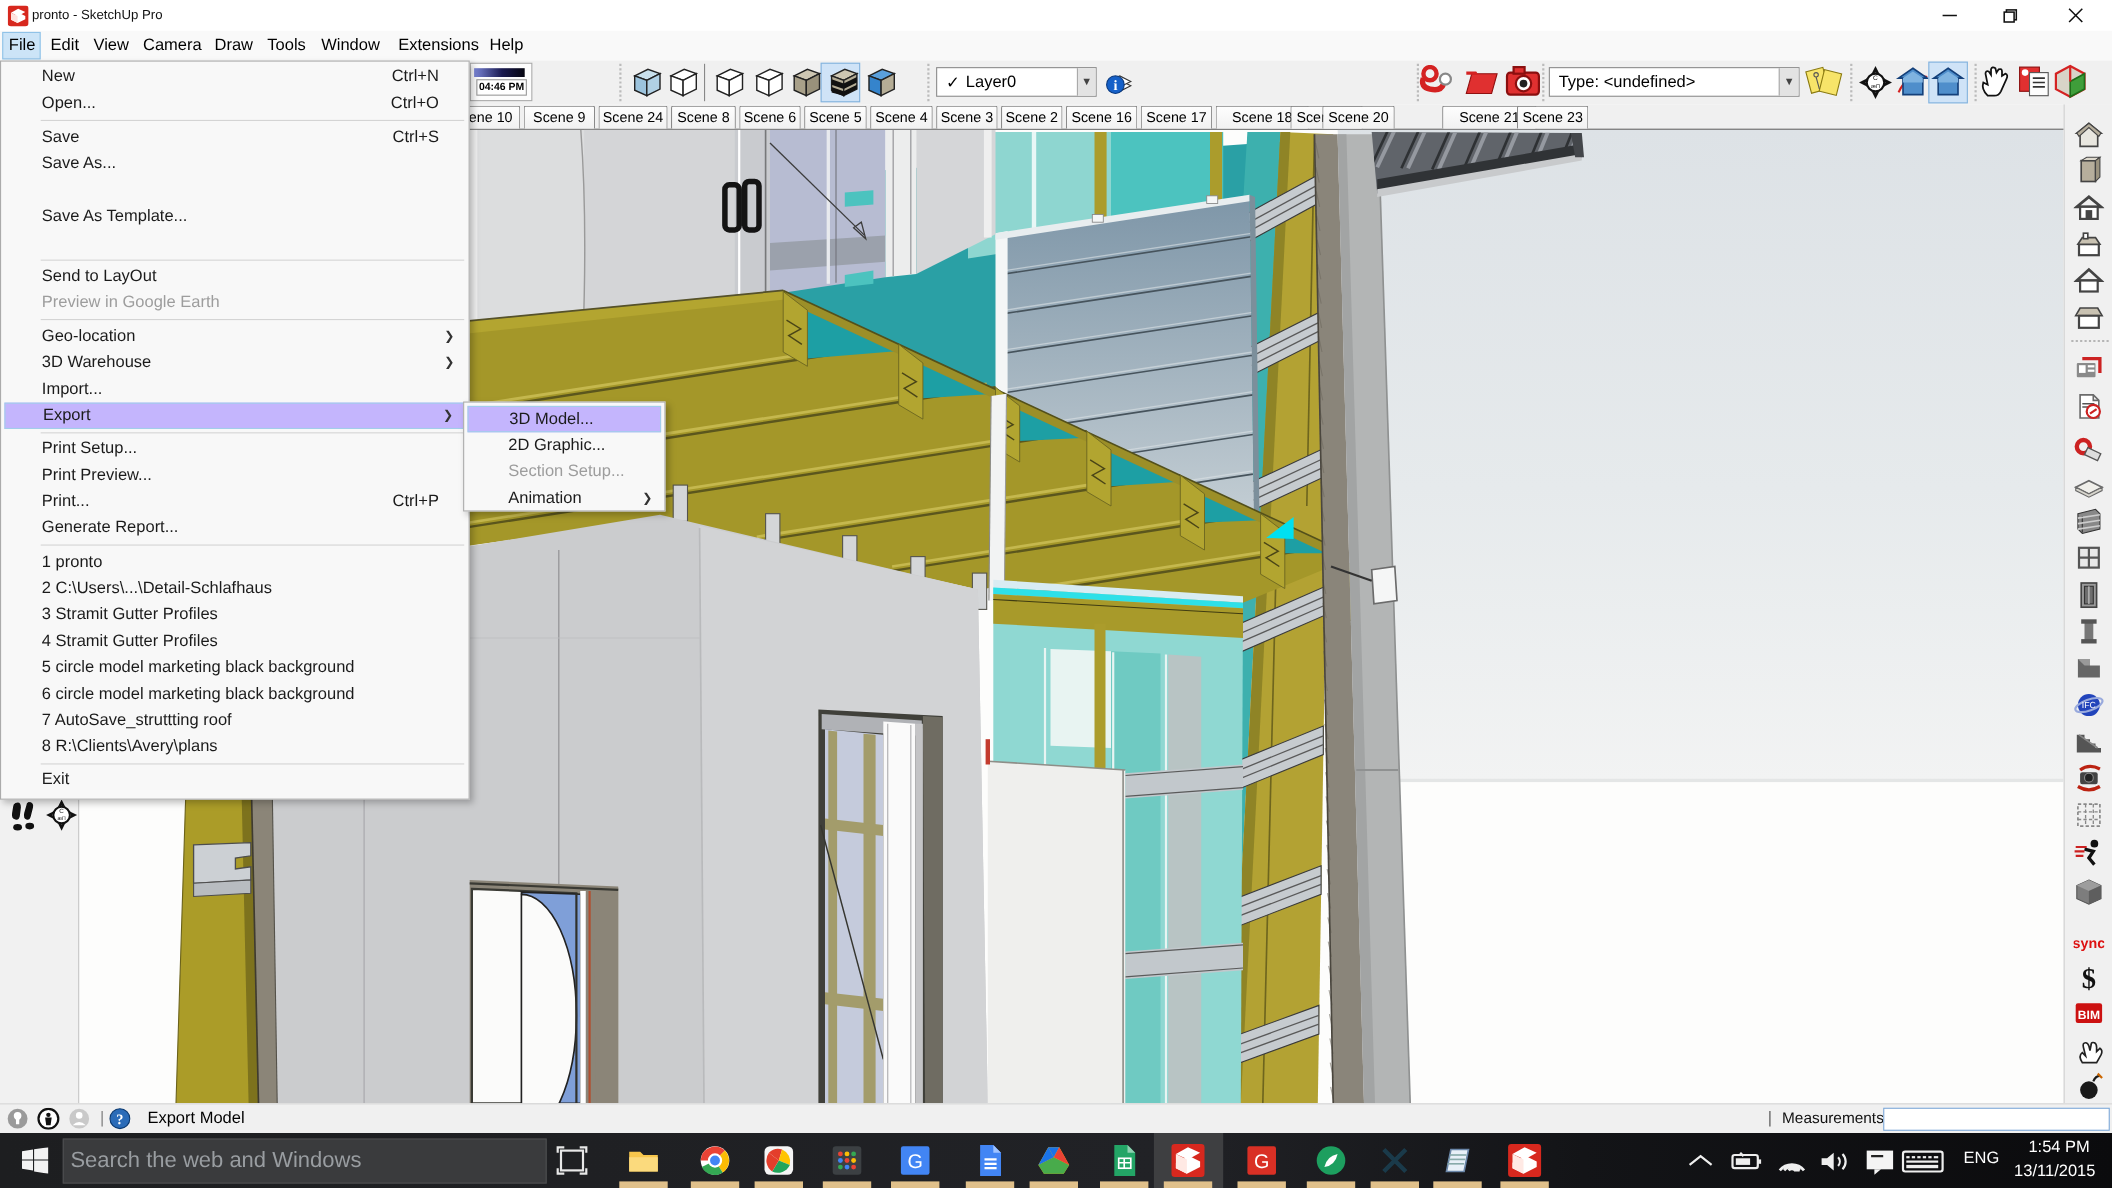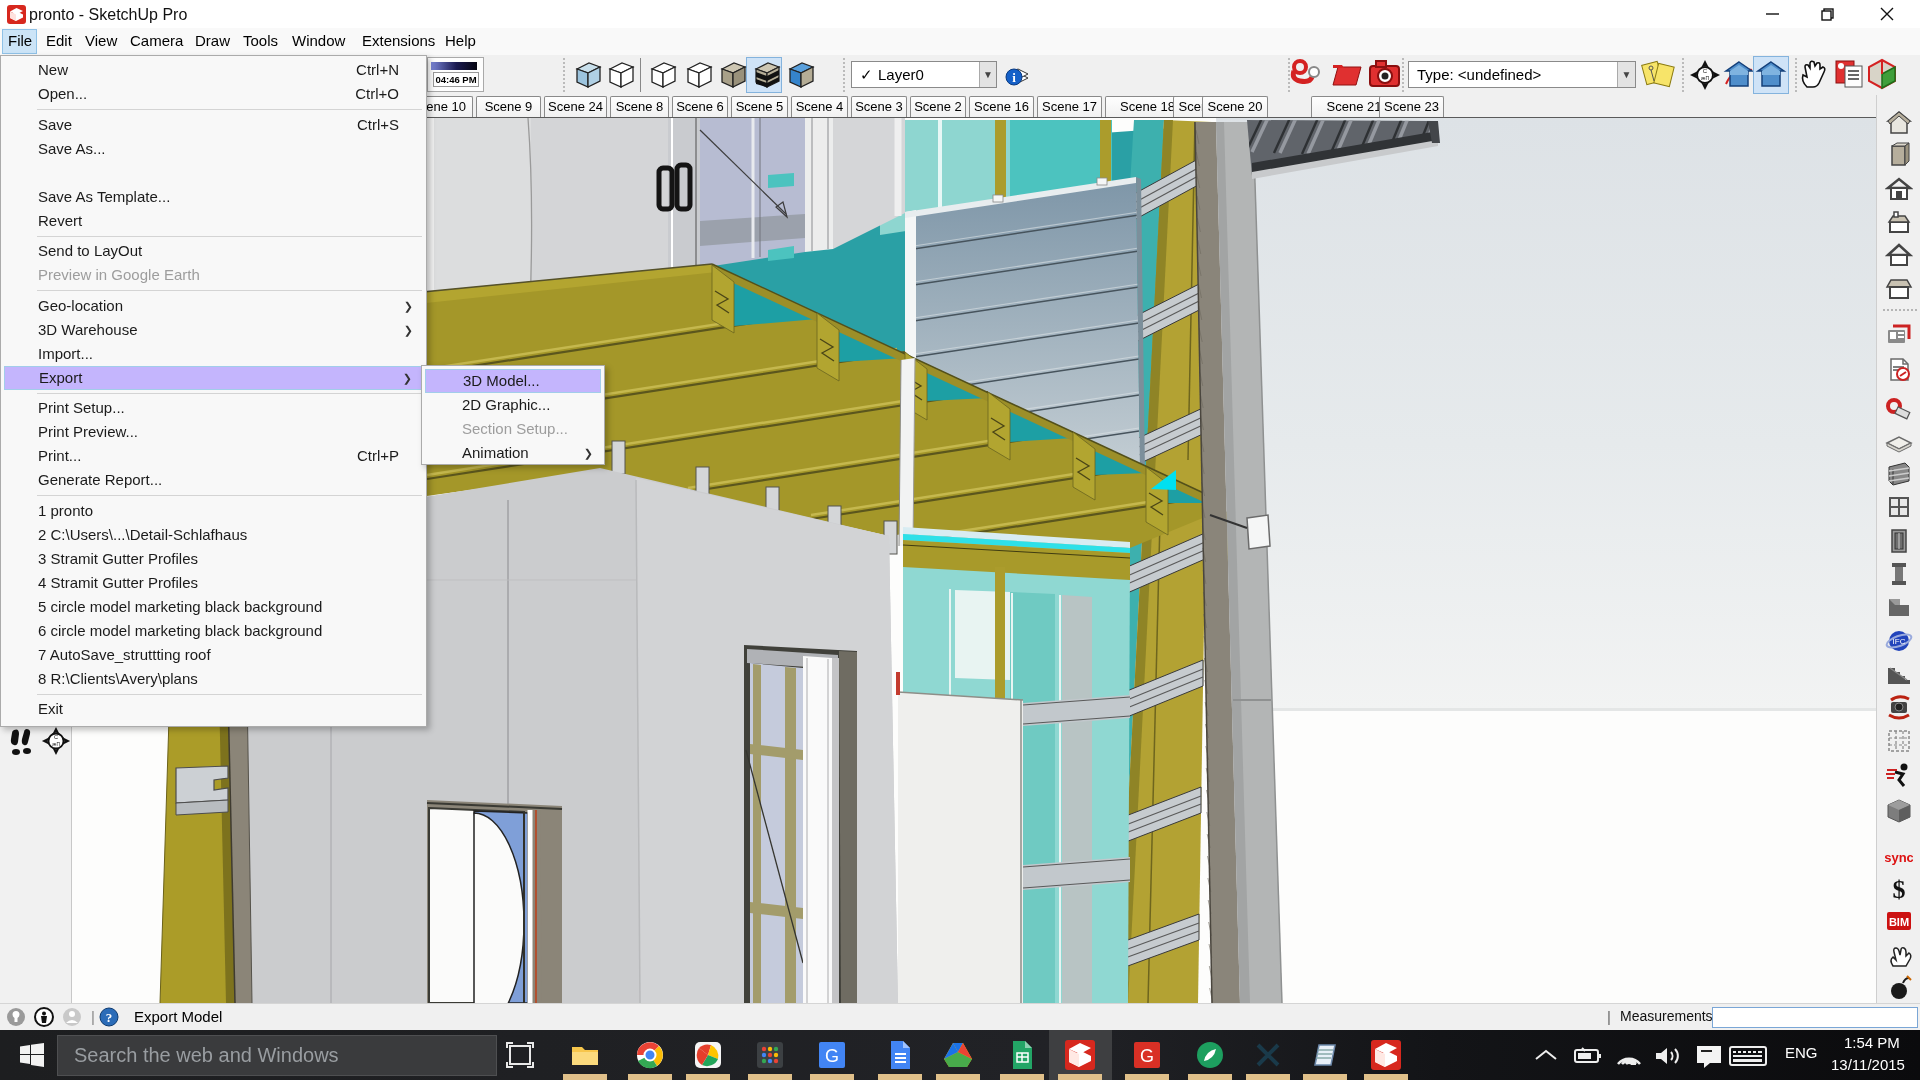--- a/index.html
+++ b/index.html
@@ -1,28 +1,28 @@
 <!DOCTYPE html>
 <html><head><meta charset="utf-8"><style>
 * { margin:0; padding:0; box-sizing:border-box; }
 html,body { width:1920px; height:1080px; overflow:hidden; font-family:"Liberation Sans",sans-serif; background:#fff; }
 #titlebar { position:absolute; left:0; top:0; width:1920px; height:28px; background:#fff; }
-#titlebar .t { position:absolute; left:29px; top:6px; font-size:16px; color:#111; }
+#titlebar .t { position:absolute; left:29px; top:6px; font-size:12px; color:#111; }
 #menubar { position:absolute; left:0; top:28px; width:1920px; height:27px; background:#f9f9f9; font-size:15px; }
 #menubar span { position:absolute; top:4px; }
 #toolbarbg { position:absolute; left:0; top:55px; width:1920px; height:40px; background:#f0f0f0; }
 #toolbar { position:absolute; left:0; top:0; width:0; height:0; font-size:15px; }
 #tabrow { position:absolute; left:0; top:95px; width:1920px; height:23px; background:#f0f0f0; border-bottom:1px solid #5a5a5a; }
 .tab { position:absolute; top:1px; height:21px; background:linear-gradient(#fefefe,#f1f1f1); border:1px solid #8a8a8a; border-bottom:none; border-radius:2px 2px 0 0; font-size:13px; text-align:center; line-height:20px; color:#000; }
 #ltb { position:absolute; left:0; top:95px; width:72px; height:908px; background:#f1f1f1; border-right:1px solid #c8c8c8; }
 #rtb { position:absolute; left:1876px; top:95px; width:44px; height:908px; background:#f0f0f0; border-left:1px solid #cfcfcf; }
 .ric { position:absolute; left:8px; }
 #statusbar { position:absolute; left:0; top:1003px; width:1920px; height:27px; background:#f0f0f0; border-top:1px solid #d5d5d5; font-size:15px; }
 #taskbar { position:absolute; left:0; top:1030px; width:1920px; height:50px; background:linear-gradient(90deg,#1d1e20 0%,#212226 55%,#131417 75%,#0b0b0d 100%); }
-#search { position:absolute; left:57px; top:5px; width:440px; height:41px; background:#3a3b3d; border:1px solid #4e4f51; color:#999da1; font-size:20px; line-height:39px; padding-left:16px; }
+#search { position:absolute; left:57px; top:5px; width:440px; height:41px; background:#3a3b3d; border:1px solid #4e4f51; color:#999da1; font-size:20px; line-height:39px; padding-left:6px; }
 .tki { position:absolute; top:9px; }
 #fmenu { position:absolute; left:0; top:55px; width:427px; height:672px; background:#f8f8f8; border:1px solid #ababab; box-shadow:3px 3px 6px rgba(0,0,0,0.25); }
 #smenu { position:absolute; left:421px; top:365px; width:184px; height:100px; background:#f8f8f8; border:1px solid #ababab; box-shadow:3px 3px 6px rgba(0,0,0,0.25); }
 .mi { position:absolute; left:3px; right:3px; height:24px; font-size:15px; line-height:24px; padding-left:34px; color:#1b1b1b; white-space:nowrap; }
 .mi.dis { color:#9d9d9d; }
 .mi.hl { background:#c4b5fd; border:1px solid #a2cdea; line-height:22px; }
 .acc { position:absolute; right:24px; }
 .arr { position:absolute; right:10px; font-size:11px; color:#333; }
 .msep { position:absolute; left:36px; right:4px; border-top:1px solid #d4d4d4; }
 #smenu .mi { padding-left:37px; }
@@ -786,21 +786,20 @@
   <span style="position:absolute;left:1844px;top:4px;color:#fff;font-size:15px">1:54 PM</span>
   <span style="position:absolute;left:1831px;top:26px;color:#fff;font-size:15px">13/11/2015</span>
 </div>
 <div id="fmenu">
     <div class="mi" style="top:2px">New<span class="acc">Ctrl+N</span></div>
     <div class="mi" style="top:26px">Open...<span class="acc">Ctrl+O</span></div>
     <div class="msep" style="top:53px"></div>
     <div class="mi" style="top:56.5px">Save<span class="acc">Ctrl+S</span></div>
     <div class="mi" style="top:80.5px">Save As...</div>
     <div class="mi" style="top:128.5px">Save As Template...</div>
-    <div class="mi" style="top:152.5px">Revert</div>
     <div class="msep" style="top:179.5px"></div>
     <div class="mi" style="top:183.0px">Send to LayOut</div>
     <div class="mi dis" style="top:207.0px">Preview in Google Earth</div>
     <div class="msep" style="top:234.0px"></div>
     <div class="mi" style="top:237.5px">Geo-location<span class="arr">❯</span></div>
     <div class="mi" style="top:261.5px">3D Warehouse<span class="arr">❯</span></div>
     <div class="mi" style="top:285.5px">Import...</div>
     <div class="mi hl" style="top:309.5px">Export<span class="arr">❯</span></div>
     <div class="msep" style="top:336.5px"></div>
     <div class="mi" style="top:340.0px">Print Setup...</div>

